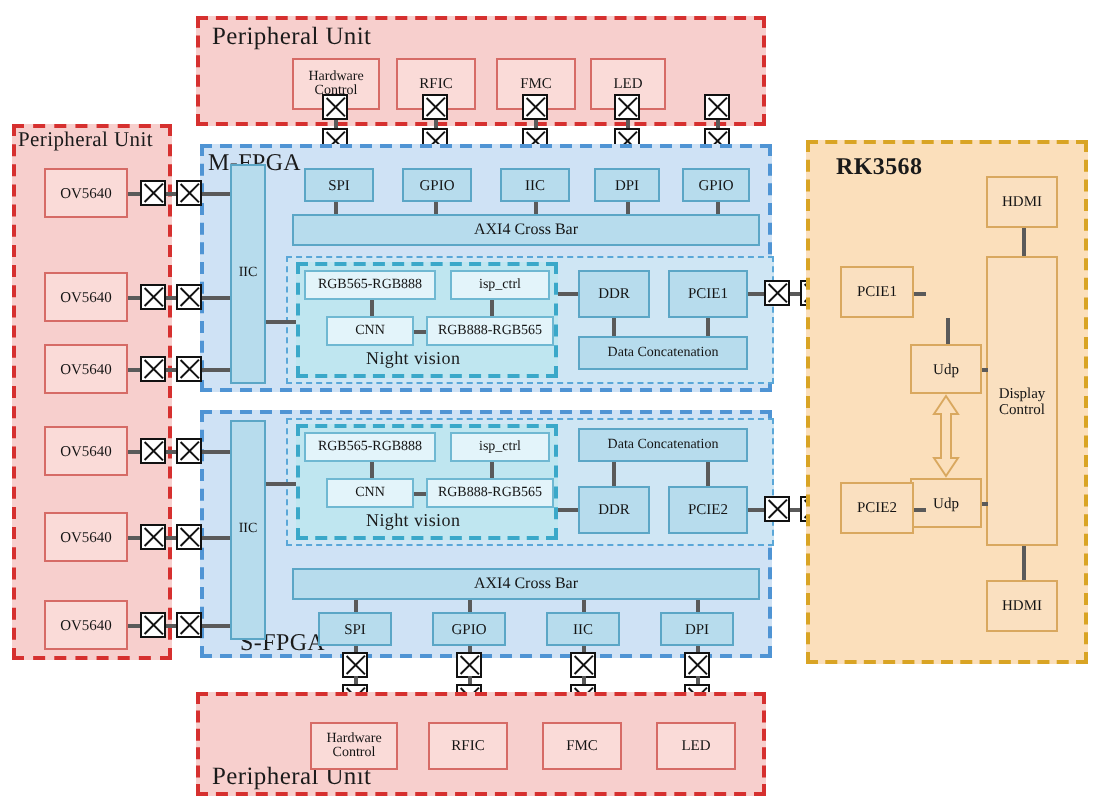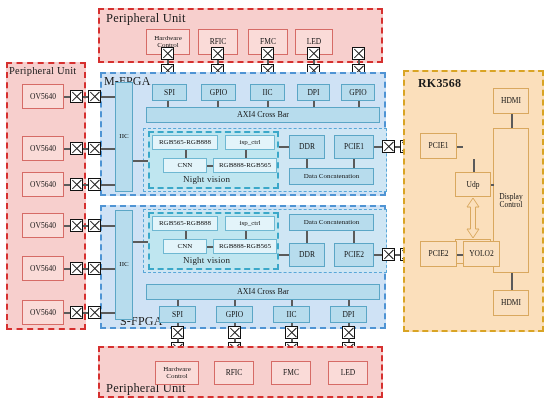--- a/index.html
+++ b/index.html
@@ -288,17 +288,16 @@
   <div class="wire wh" style="left:491px;top:184px;width:3px;"></div>
 
   <div class="box box-orange t75" style="left:455px;top:239px;width:36px;height:25px;">Udp</div>
   <div class="wire wh" style="left:491px;top:251px;width:3px;"></div>
 
   <svg class="arrow-updown" style="left:465px;top:197px;width:16px;height:42px;" viewBox="0 0 16 42">
     <polygon points="8,1 14,10 10.5,10 10.5,32 14,32 8,41 2,32 5.5,32 5.5,10 2,10" fill="#fbdfbb" stroke="#d9a85f" stroke-width="1"></polygon>
   </svg>
 
   <div class="box box-orange t75" style="left:420px;top:241px;width:37px;height:26px;">PCIE2</div>
-  <div class="box box-orange t75" style="left:463px;top:241px;width:37px;height:26px;">YOLO2</div>
   <div class="wire wh" style="left:457px;top:254px;width:6px;"></div>
   <div class="wire wv" style="left:473px;top:264px;height:0px;"></div>
 
 </div>
 
 </body></html>

